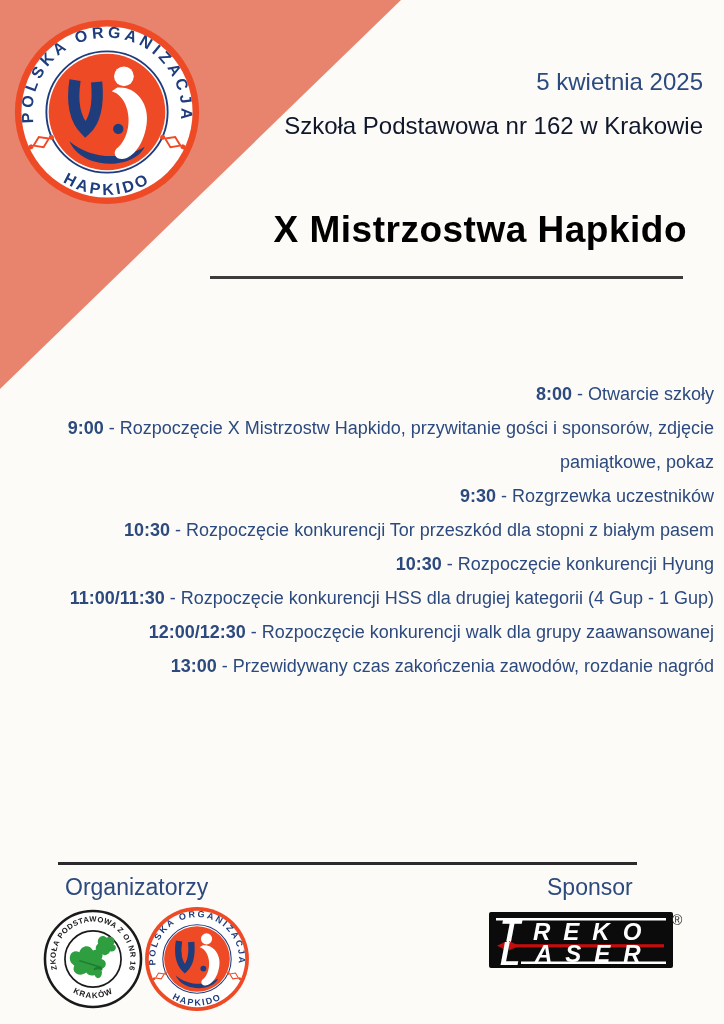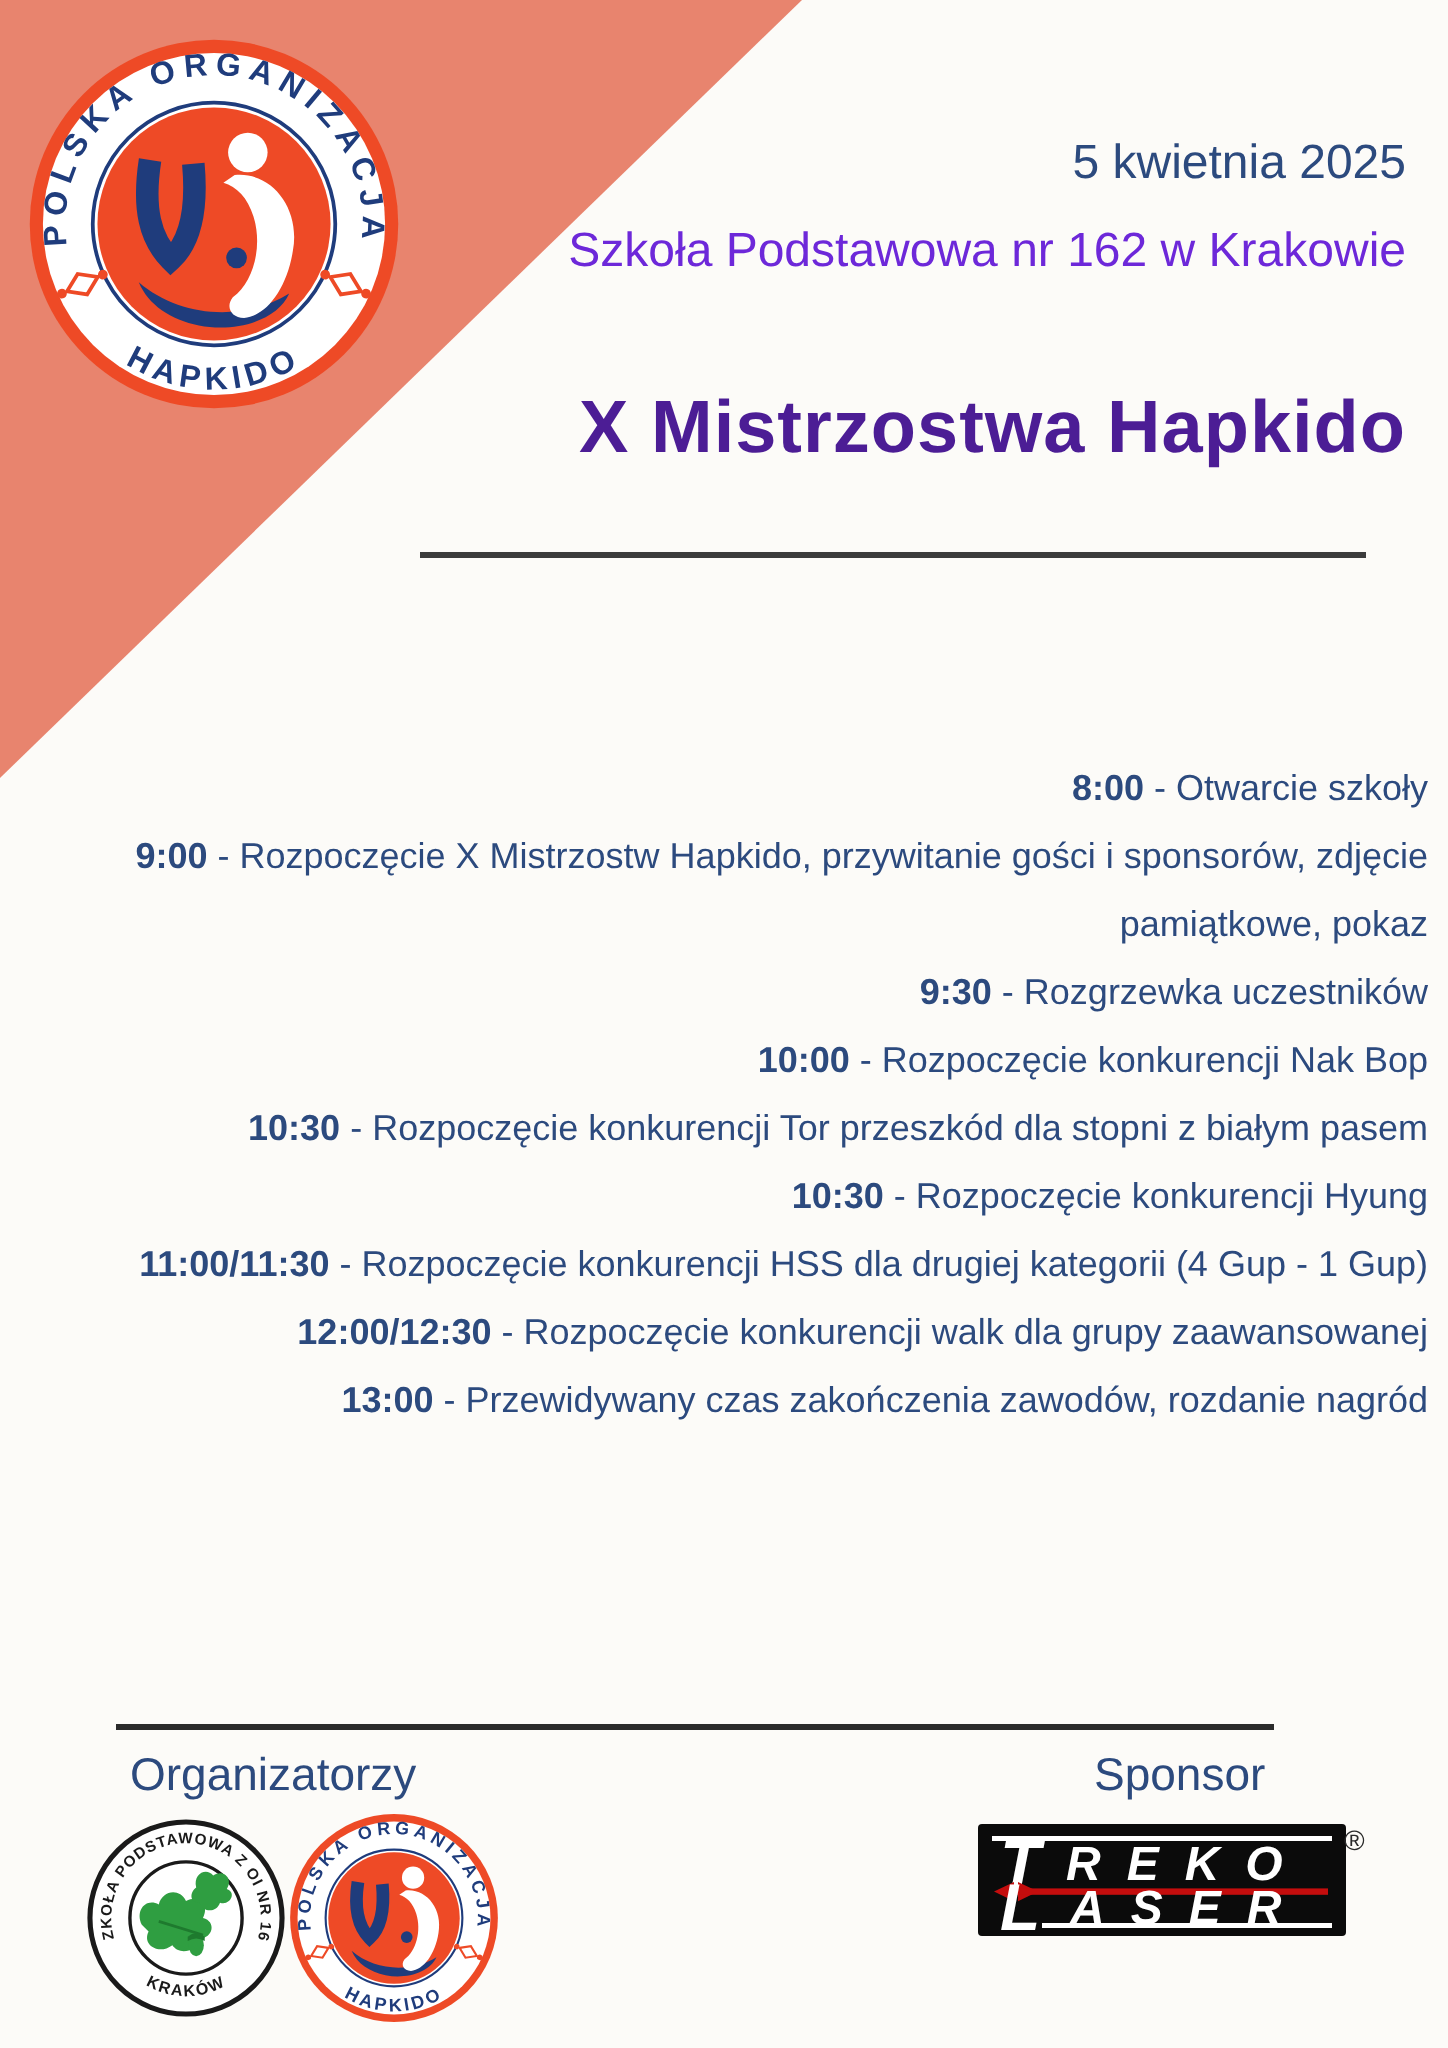--- a/index.html
+++ b/index.html
@@ -11,25 +11,25 @@
     position:absolute;left:0;top:0;width:401px;height:389px;
     background:#e8846e;clip-path:polygon(0 0,100% 0,0 100%);
   }
   .logo-main{position:absolute;left:13px;top:18px;width:188px;height:188px;}
   .date{
     position:absolute;right:21px;top:67px;font-size:24px;line-height:30px;
     color:#2c4a7e;
   }
   .venue{
     position:absolute;right:21px;top:111px;font-size:24px;line-height:30px;
-    color:#6d28d9;text-align:right;
+    color:#0f172a;text-align:right;
   }
   .title{
-    position:absolute;right:21px;top:191px;margin:0;font-size:37px;line-height:46px;
-    font-weight:700;color:#4c1d95;letter-spacing:.5px;white-space:nowrap;
+    position:absolute;right:21px;top:191px;margin:16px;font-size:37px;line-height:46px;
+    font-weight:700;color:#000000;letter-spacing:.5px;white-space:nowrap;
   }
   .title-rule{position:absolute;left:210px;top:276px;width:473px;height:2.5px;background:#3c3c3c;}
   .schedule{position:absolute;left:22px;top:377px;width:692px;text-align:right;}
   .schedule p{margin:0;font-size:18px;line-height:34px;color:#2c4a7e;}
   .schedule .time{font-weight:700;}
   .footer-rule{position:absolute;left:58px;top:862px;width:579px;height:2.5px;background:#2b2b2b;}
   .organizers-label{position:absolute;left:65px;top:874px;font-size:23px;color:#2c4a7e;}
   .sponsor-label{position:absolute;left:547px;top:874px;font-size:23px;color:#2c4a7e;text-align:right;}
   .logo-school{position:absolute;left:42px;top:908px;width:102px;height:102px;}
   .logo-hapkido-small{position:absolute;left:144px;top:906px;width:106px;height:106px;}
@@ -83,21 +83,20 @@
   <div class="title-rule"></div>
 
   <div class="schedule">
   <p><span class="time">8:00</span><span class="sep"> - </span><span class="desc">Otwarcie szkoły</span></p>
 
 
   <p><span class="time">9:00</span><span class="sep"> - </span><span class="desc">Rozpoczęcie X Mistrzostw Hapkido, przywitanie gości i sponsorów, zdjęcie pamiątkowe, pokaz</span></p>
 
   <p><span class="time">9:30</span><span class="sep"> - </span><span class="desc">Rozgrzewka uczestników</span></p>
 
-  <p><span class="time">10:00</span><span class="sep"> - </span><span class="desc">Rozpoczęcie konkurencji Nak Bop</span></p>
 
   <p><span class="time">10:30</span><span class="sep"> - </span><span class="desc">Rozpoczęcie konkurencji Tor przeszkód dla stopni z białym pasem</span></p>
 
 
   <p><span class="time">10:30</span><span class="sep"> - </span><span class="desc">Rozpoczęcie konkurencji Hyung</span></p>
 
   <p><span class="time">11:00/11:30</span><span class="sep"> - </span><span class="desc">Rozpoczęcie konkurencji HSS dla drugiej kategorii (4 Gup - 1 Gup)</span></p>
 
   <p><span class="time">12:00/12:30</span><span class="sep"> - </span><span class="desc">Rozpoczęcie konkurencji walk dla grupy zaawansowanej</span></p>
 

